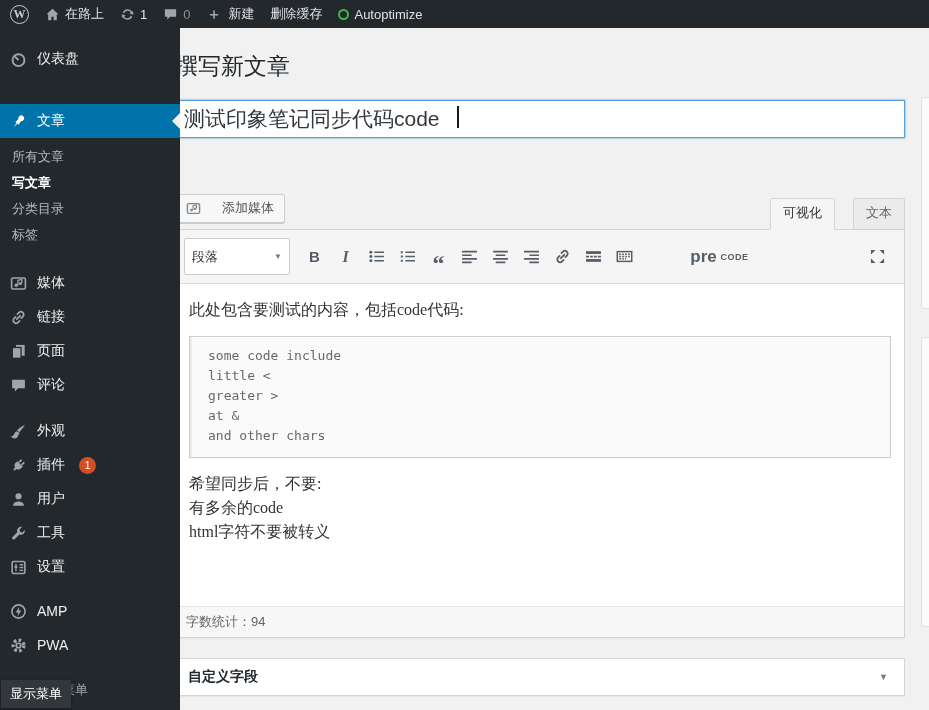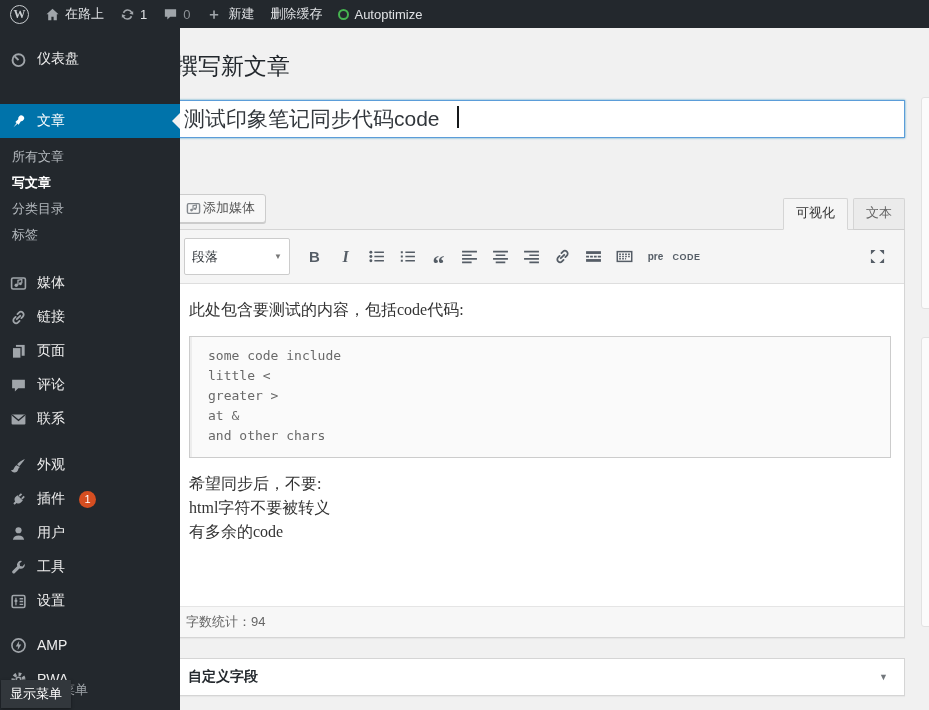--- a/index.html
+++ b/index.html
@@ -78,26 +78,26 @@
   .title-wrap { position: relative; }
   #post-title {
     width: 100%; height: 38px; font-size: 21px; padding: 3px 8px; color: #32373c;
     border: 1px solid #5b9dd9; box-shadow: 0 0 2px rgba(30,140,190,.8); outline: none;
     background: #fff; font-family: "Liberation Sans", sans-serif;
   }
   .caret { position: absolute; left: 282px; top: 6px; width: 1.5px; height: 22px; background: #16181a; }
 
   .media-row { margin-top: 56px; display: flex; justify-content: space-between; align-items: flex-end; }
   #add-media-btn {
-    display: flex; align-items: center; gap: 2px; padding: 4px 10px 5px;
+    display: flex; align-items: center; gap: 21px; padding: 4px 10px 5px;
     background: #f7f7f7; border: 1px solid #ccc; border-radius: 3px; box-shadow: 0 1px 0 #ccc;
     font-size: 13px; color: #555; cursor: pointer;
   }
   #add-media-btn svg { width: 15px; height: 15px; color: #82878c; }
-  .editor-tabs { display: flex; gap: 5px; margin-bottom: -7px; position: relative; z-index: 2; }
+  .editor-tabs { display: flex; gap: 18px; margin-bottom: -7px; position: relative; z-index: 2; }
   .switch-tab {
     font-size: 13px; padding: 5px 12px 7px; cursor: pointer; border-radius: 2px 2px 0 0;
   }
   .switch-tab.active { background: #f5f5f5; border: 1px solid #d5d5d5; border-bottom-color: #f5f5f5; color: #333; }
   .switch-tab.inactive { background: #ebebeb; border: 1px solid #d5d5d5; border-bottom-color: #cfcfcf; color: #666; }
 
   #editor-box { margin-top: 6px; border: 1px solid #d5d5d5; background: #fff; box-shadow: 0 1px 1px rgba(0,0,0,.04); }
   #mce-toolbar {
     background: #f5f5f5; border-bottom: 1px solid #dedede; padding: 8px 8px;
     display: flex; align-items: center;
@@ -109,21 +109,21 @@
   }
   #format-select .sel-caret { font-size: 8px; color: #777; }
   .tb-btn {
     width: 29px; height: 26px; display: flex; align-items: center; justify-content: center;
     color: #555d66; cursor: pointer; border-radius: 2px; margin-right: 2px;
   }
   .tb-btn svg { width: 17px; height: 17px; }
   .tb-bold { font-size: 15px; font-weight: bold; }
   .tb-italic { font-family: "Liberation Serif", serif; font-style: italic; font-size: 16px; font-weight: bold; }
   .tb-quote { font-family: "Liberation Serif", serif; font-size: 24px; font-weight: bold; line-height: 10px; padding-top: 12px; }
-  .tb-pre { font-weight: bold; font-size: 10px; }
+  .tb-pre { font-weight: bold; font-size: 17px; margin-left: 48px; }
   .tb-code { font-weight: bold; font-size: 9px; letter-spacing: .5px; }
   .tb-fullscreen { margin-left: auto; margin-right: 4px; }
 
   #editor-body {
     min-height: 322px; padding: 14px 13px; font-family: "Liberation Serif", serif;
     font-size: 16px; color: #333; cursor: text;
   }
   #editor-body .para { line-height: 24px; }
   #editor-body .intro { margin-bottom: 14px; }
   pre.code-block {
@@ -263,29 +263,20 @@
 
   <div class="menu-item">
     <span class="mi">
       <svg viewBox="0 0 16 16" fill="currentColor">
           <path d="M2 2.5h12v8.2H7.7L4.6 13.6v-2.9H2z"></path>
         </svg>
     </span>
     <span>评论</span>
   </div>
 
-  <div class="menu-item">
-    <span class="mi">
-      <svg viewBox="0 0 16 16">
-          <rect x="1.5" y="3.2" width="13" height="9.6" rx="1" fill="currentColor"></rect>
-          <path d="M2 3.8 8 8.8l6-5" fill="none" stroke="#23282d" stroke-width="1.2"></path>
-        </svg>
-    </span>
-    <span>联系</span>
-  </div>
 
   <div class="gap12"></div>
 
   <div class="menu-item">
     <span class="mi">
       <svg viewBox="0 0 16 16" fill="currentColor">
           <path d="M14 1.9c-2.6 1-5.6 3.2-7.3 5l1.9 1.9c1.8-1.7 4-4.7 5.4-6.9zM6 7.7 4.9 8.8c-.8.8-.9 2.1-1.7 2.9-.6.6-1.6.9-2.3.6.5 1.4 1.8 2.3 3.3 2.3a3.6 3.6 0 0 0 3.5-2.8c.1-.5.3-1 .7-1.4l.9-.9z"></path>
         </svg>
     </span>
     <span>外观</span>
@@ -459,22 +450,22 @@
         <svg viewBox="0 0 16 16" fill="currentColor">
             <path d="M1.8 1.8h4.4L1.8 6.2zM14.2 1.8v4.4L9.8 1.8zM1.8 14.2V9.8l4.4 4.4zM14.2 14.2H9.8l4.4-4.4z"></path>
           </svg>
       </div>
     </div>
 
     <div id="editor-body">
       <div class="para intro">此处包含要测试的内容，包括code代码:</div>
       <pre class="code-block"><div>some code include</div><div>little &lt;</div><div>greater &gt;</div><div>at &amp;</div><div>and other chars</div></pre>
       <div class="para">希望同步后，不要:</div>
+      <div class="para">有多余的code</div>
       <div class="para">html字符不要被转义</div>
-      <div class="para">有多余的code</div>
     </div>
 
     <div id="editor-statusbar">
       <span>字数统计：</span><span>94</span>
     </div>
   </div>
 
   <div id="custom-fields">
     <span class="cf-title">自定义字段</span>
     <span class="cf-toggle">▼</span>

